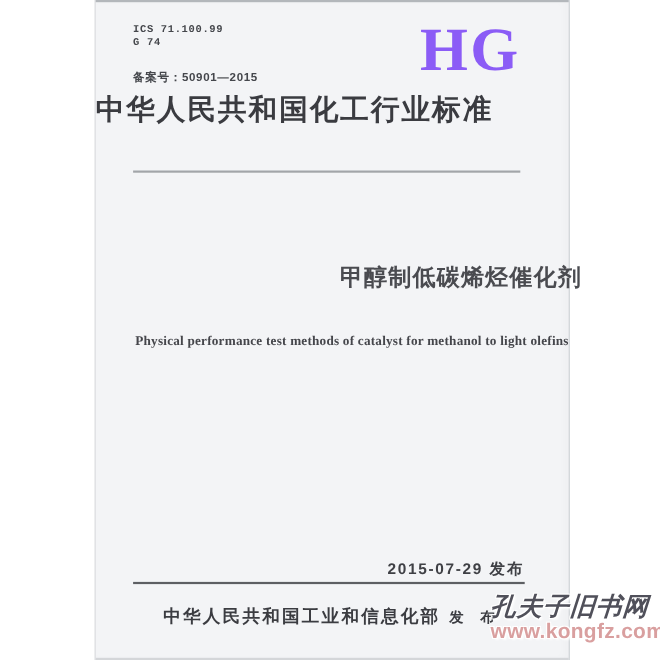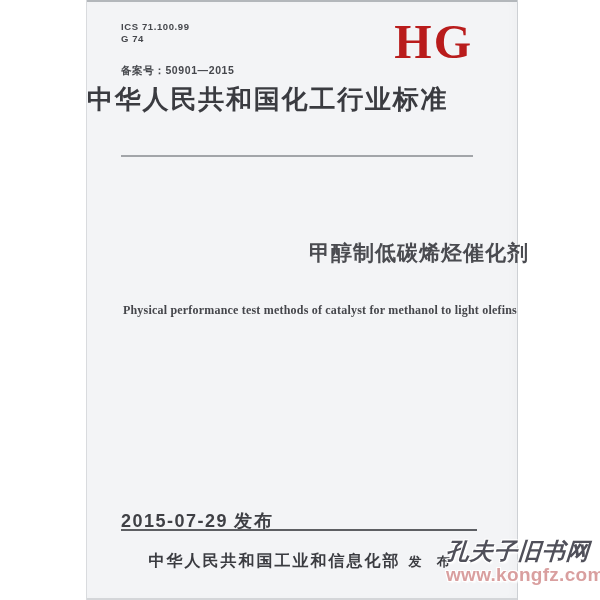--- a/index.html
+++ b/index.html
@@ -39,38 +39,39 @@
     background: #d4d6d9;
   }
   .ics-block {
     position: absolute;
     left: 34px; top: 21px;
     font-size: 9.5px;
     line-height: 11.5px;
     letter-spacing: 0.6px;
     color: #45474c;
     font-weight: bold;
+    font-family: Liberation Mono, monospace;
   }
   .record-line {
     position: absolute;
     left: 34px; top: 64px;
     font-size: 10.5px;
     letter-spacing: 0.6px;
     color: #45474c;
     font-weight: bold;
   }
   .hg-logo {
     position: absolute;
     top: 16px; right: 44px;
     font-family: "Liberation Serif", "DejaVu Serif", serif;
     font-weight: bold;
-    font-size: 48px;
+    font-size: 56px;
     line-height: 1.1;
     letter-spacing: 2px;
-    color: #b91c1c;
+    color: #8b5cf6;
   }
   .standard-category {
     position: absolute;
     top: 82px; left: 0;
     width: 100%;
     text-align: left;
     font-family: "Liberation Serif", "DejaVu Serif", serif;
     font-weight: bold;
     font-size: 26px;
     letter-spacing: 1.8px;
@@ -110,22 +111,22 @@
     font-family: "Liberation Serif", "DejaVu Serif", serif;
     font-weight: bold;
     font-size: 12px;
     letter-spacing: 0.2px;
     color: #45464b;
   }
   .dates-row {
     position: absolute;
     top: 509px; left: 34px; right: 40px;
     display: flex;
-    justify-content: flex-start;
-    font-size: 18px;
+    justify-content: flex-end;
+    font-size: 14px;
     font-weight: bold;
     letter-spacing: 1.5px;
     color: #3f4045;
   }
   .date-label { margin-left: 6px; letter-spacing: 2px; }
   .dates-rule {
     position: absolute;
     top: 529px; left: 34px; right: 40px;
     height: 2px;
     background: #5d5f63;

